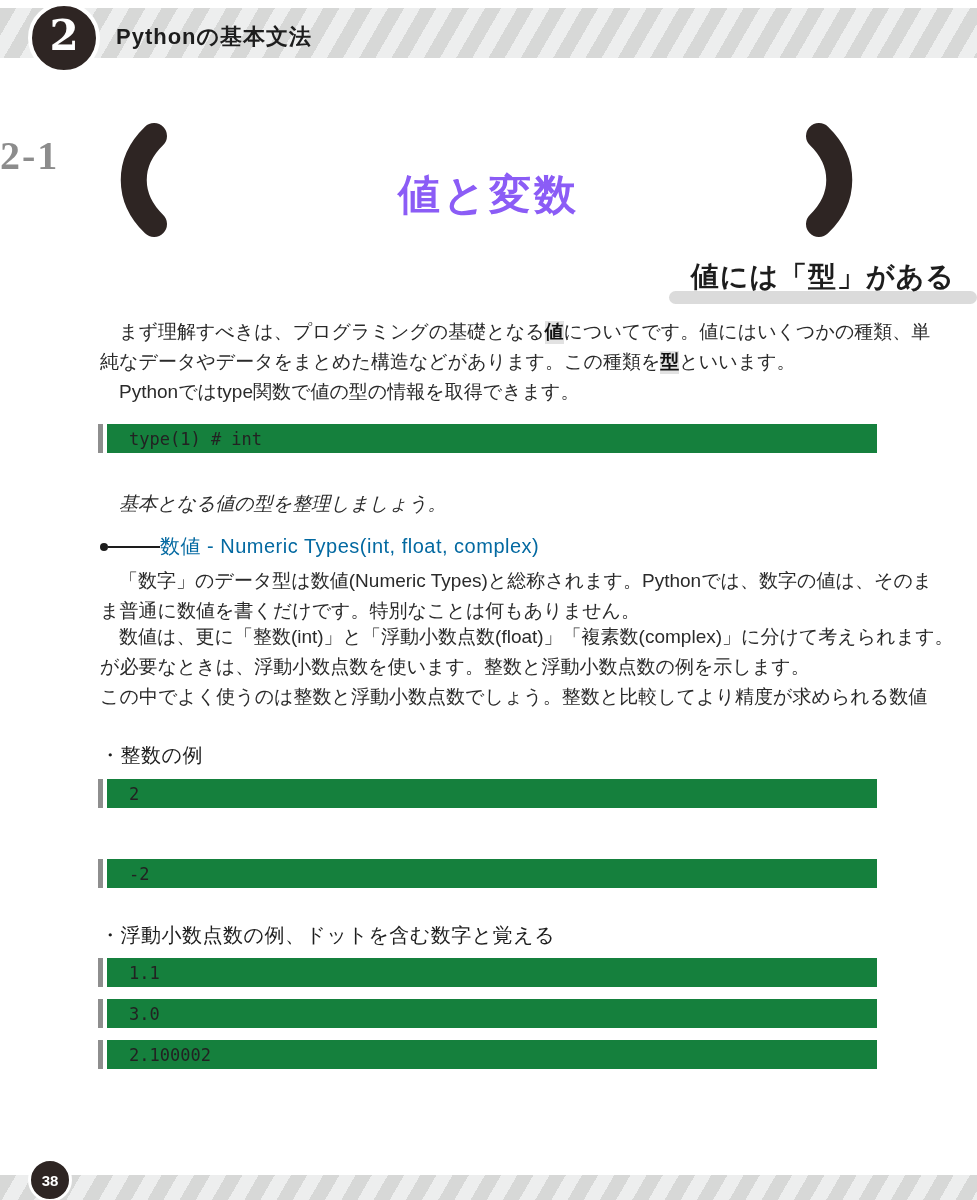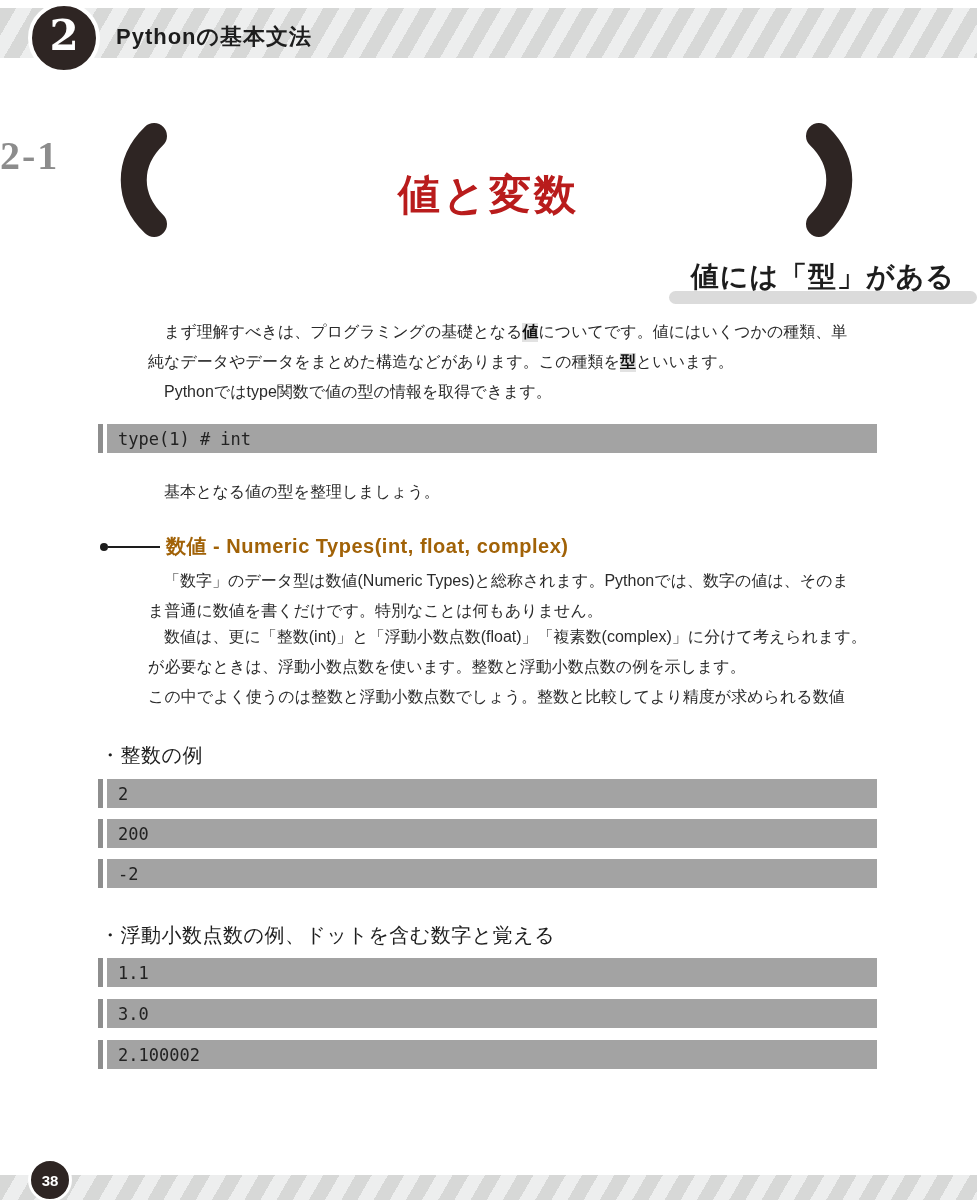--- a/index.html
+++ b/index.html
@@ -39,64 +39,64 @@
   .paren-left{left:110px;}
   .paren-right{right:114px;transform:scaleX(-1);}
   .section-number{
     position:absolute;top:16px;left:0;width:100%;
     font-family:Liberation Serif, serif;
     font-weight:bold;font-size:40px;color:#8c8c8c;letter-spacing:2px;line-height:1;
   }
   .section-title{
     position:absolute;top:52px;left:0;width:100%;
     text-align:center;
-    font-weight:bold;font-size:42px;color:#b91c1c;letter-spacing:3px;line-height:1.1;
+    font-weight:bold;font-size:42px;color:#8b5cf6;letter-spacing:3px;line-height:1.1;
   }
   
   .subhead-wrap{position:absolute;top:258px;left:0;width:977px;text-align:right;}
   .subhead{
     position:relative;display:inline-block;
     font-size:28px;font-weight:bold;color:#1d1d1d;letter-spacing:1px;
     padding:0 22px 6px 22px;
   }
   .subhead .bar{
     position:absolute;left:0;right:0;bottom:-2px;height:13px;
     background:#dbdbdb;border-radius:7px;z-index:0;
   }
   .subhead .txt{position:relative;z-index:1;}
   
-  .para{position:absolute;left:100px;width:777px;font-size:16px;line-height:30px;color:#2a2a2a;margin-left:48px;}
+  .para{position:absolute;left:100px;width:777px;font-size:19px;line-height:30px;color:#2a2a2a;}
   .para .ln{white-space:nowrap;}
   .em-term{
     font-weight:bold;color:#111;
     background:#e2e2e2;
     box-shadow:0 2px 0 #e2e2e2;
   }
   
   .code{
     position:absolute;left:98px;width:779px;height:29px;
     display:flex;align-items:stretch;
   }
   .code .bar{width:5px;background:#8e8e8e;}
   .code .gap{width:4px;background:#fff;}
   .code .body{
-    flex:1;background:#a3a3a3;
+    flex:1;background:#15803d;
     display:flex;align-items:center;
-    padding-left:11px;
+    padding-left:22px;
     font-family:"DejaVu Sans Mono","Liberation Mono",monospace;
     font-size:17px;color:#222;
   }
   
   .bullet-head{
     position:absolute;left:100px;display:flex;align-items:center;
   }
   .bullet-head .dot{width:8px;height:8px;border-radius:50%;background:#1d1d1d;}
   .bullet-head .line{width:52px;height:2px;background:#1d1d1d;}
   .bullet-head .label{
-    margin-left:6px;font-size:20px;font-weight:bold;color:#a16207;letter-spacing:0.5px;
+    font-size:20px;font-weight:normal;color:#0369a1;letter-spacing:0.5px;
   }
   
   .list-head{
     position:absolute;left:100px;
     font-size:20px;font-weight:normal;color:#1d1d1d;letter-spacing:0.5px;
   }
   
   .page-circle{
     position:absolute;left:28px;top:1158px;
     width:38px;height:38px;border-radius:50%;
@@ -141,21 +141,21 @@
     <div class="ln"><span>純なデータやデータをまとめた構造などがあります。この種類を</span><span class="em-term">型</span><span>といいます。</span></div>
     <div class="ln">　Pythonではtype関数で値の型の情報を取得できます。</div>
   </div>
 
   <div class="code" style="top:424px;">
     <div class="bar"></div>
     <div class="gap"></div>
     <div class="body">type(1) # int</div>
   </div>
 
-  <div class="para" style="top:477px;">
+  <div class="para" style="top:489px;font-style:italic;">
     <div class="ln">　基本となる値の型を整理しましょう。</div>
   </div>
 
   <div class="bullet-head" style="top:533px;">
     <span class="dot"></span>
     <span class="line"></span>
     <span class="label">数値 - Numeric Types(int, float, complex)</span>
   </div>
 
   <div class="para" style="top:566px;">
@@ -169,25 +169,20 @@
     <div class="ln">この中でよく使うのは整数と浮動小数点数でしょう。整数と比較してより精度が求められる数値</div>
   </div>
 
   <div class="list-head" style="top:742px;">・整数の例</div>
 
   <div class="code" style="top:779px;">
     <div class="bar"></div>
     <div class="gap"></div>
     <div class="body">2</div>
   </div>
-  <div class="code" style="top:819px;">
-    <div class="bar"></div>
-    <div class="gap"></div>
-    <div class="body">200</div>
-  </div>
   <div class="code" style="top:859px;">
     <div class="bar"></div>
     <div class="gap"></div>
     <div class="body">-2</div>
   </div>
 
   <div class="list-head" style="top:922px;">・浮動小数点数の例、ドットを含む数字と覚える</div>
 
   <div class="code" style="top:958px;">
     <div class="bar"></div>

